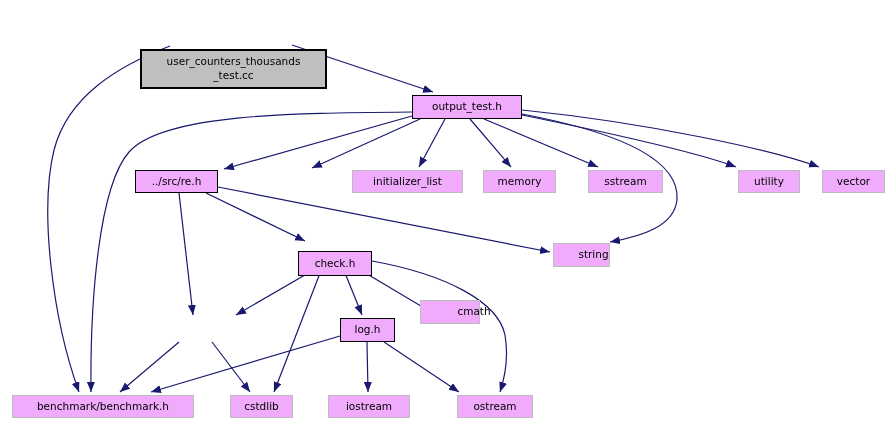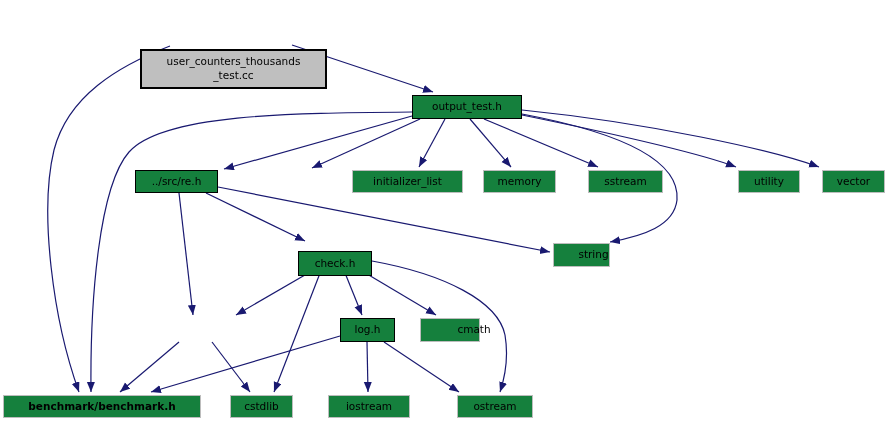--- a/index.html
+++ b/index.html
@@ -19,21 +19,21 @@
     color:var(--text);
     overflow:hidden;
   }
   svg.edge-layer{position:absolute;left:0;top:0;width:891px;height:425px;}
   .edge{fill:none;stroke:var(--edge);stroke-width:1.2px;}
   .node{
     position:absolute;
     box-sizing:border-box;
     display:flex;align-items:center;justify-content:center;
     text-align:center;
-    background:#15803d;
+    background:#f0abfc;
     font-size:10.5px;
     line-height:1.3;
     white-space:nowrap;
   }
   .node.root{
     background:var(--root-fill);
     border:2px solid var(--node-border);
     flex-direction:column;
     white-space:normal;
     margin-top:44px;
@@ -120,25 +120,25 @@
 
   <div class="node internal" style="left:298px;top:251px;width:74px;height:25px;">
     <span>check.h</span>
   </div>
 
 
   <div class="node internal" style="left:340px;top:318px;width:55px;height:24px;">
     <span>log.h</span>
   </div>
 
-  <div class="node leaf" style="left:420px;top:318px;width:60px;height:24px;padding-left:48px;">
+  <div class="node leaf" style="left:420px;top:300px;width:60px;height:24px;padding-left:48px;">
     <span>cmath</span>
   </div>
 
-  <div class="node leaf" style="left:3px;top:395px;width:198px;height:23px;font-weight:bold;">
+  <div class="node leaf" style="left:12px;top:395px;width:182px;height:23px;">
     <span>benchmark/benchmark.h</span>
   </div>
 
   <div class="node leaf" style="left:230px;top:395px;width:63px;height:23px;">
     <span>cstdlib</span>
   </div>
 
   <div class="node leaf" style="left:328px;top:395px;width:82px;height:23px;">
     <span>iostream</span>
   </div>

